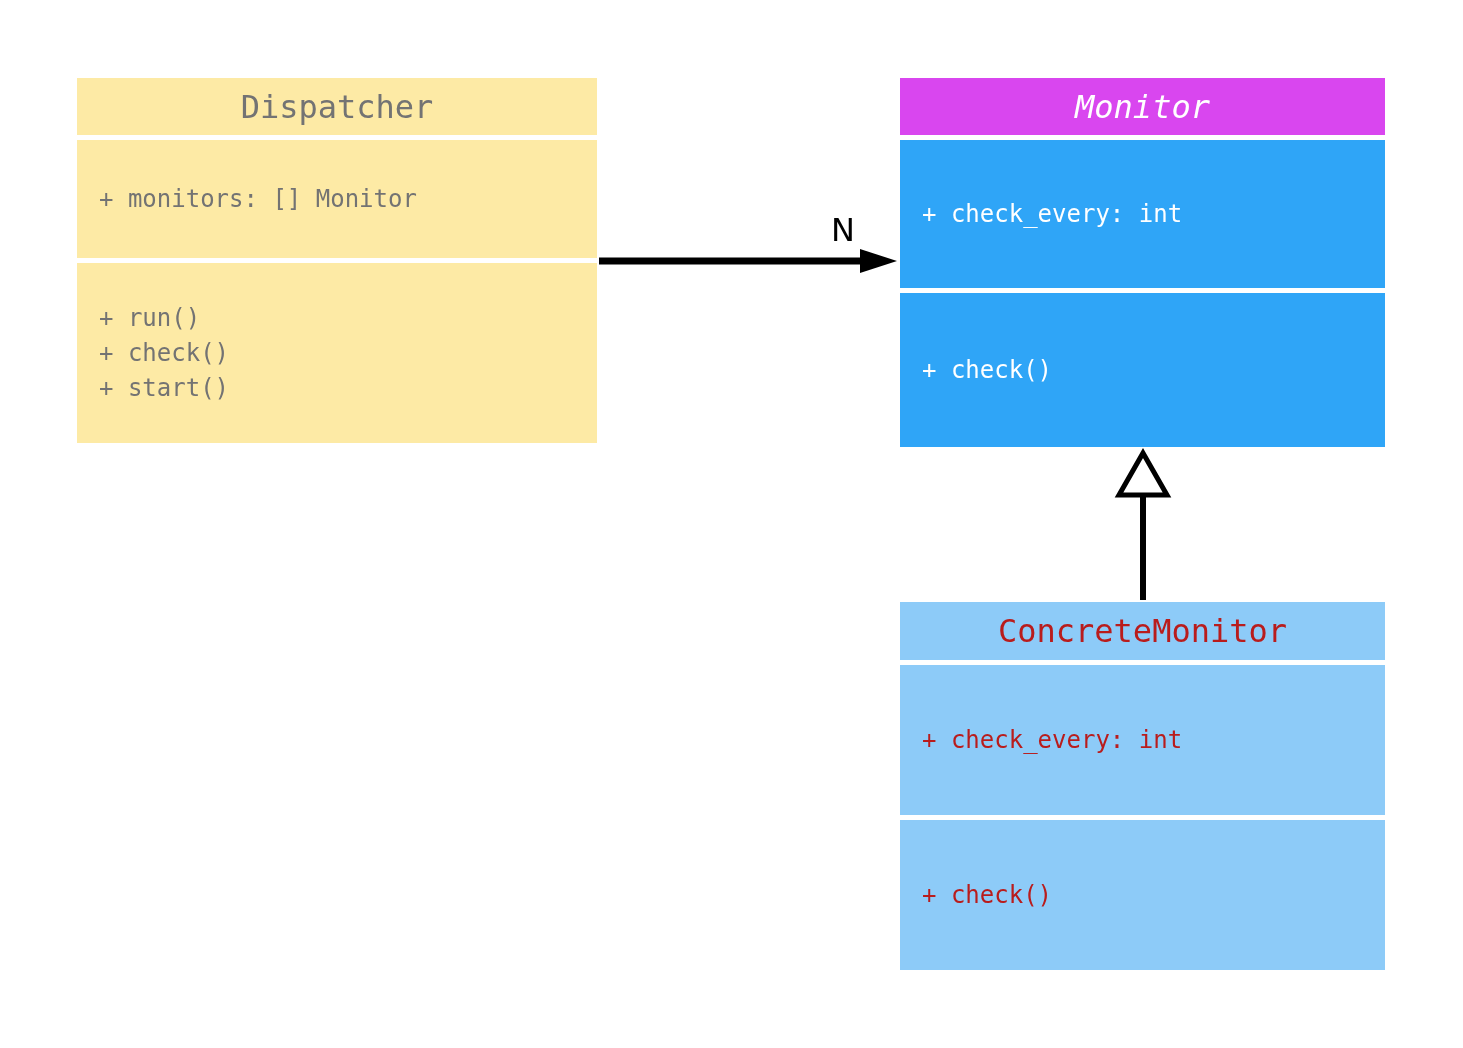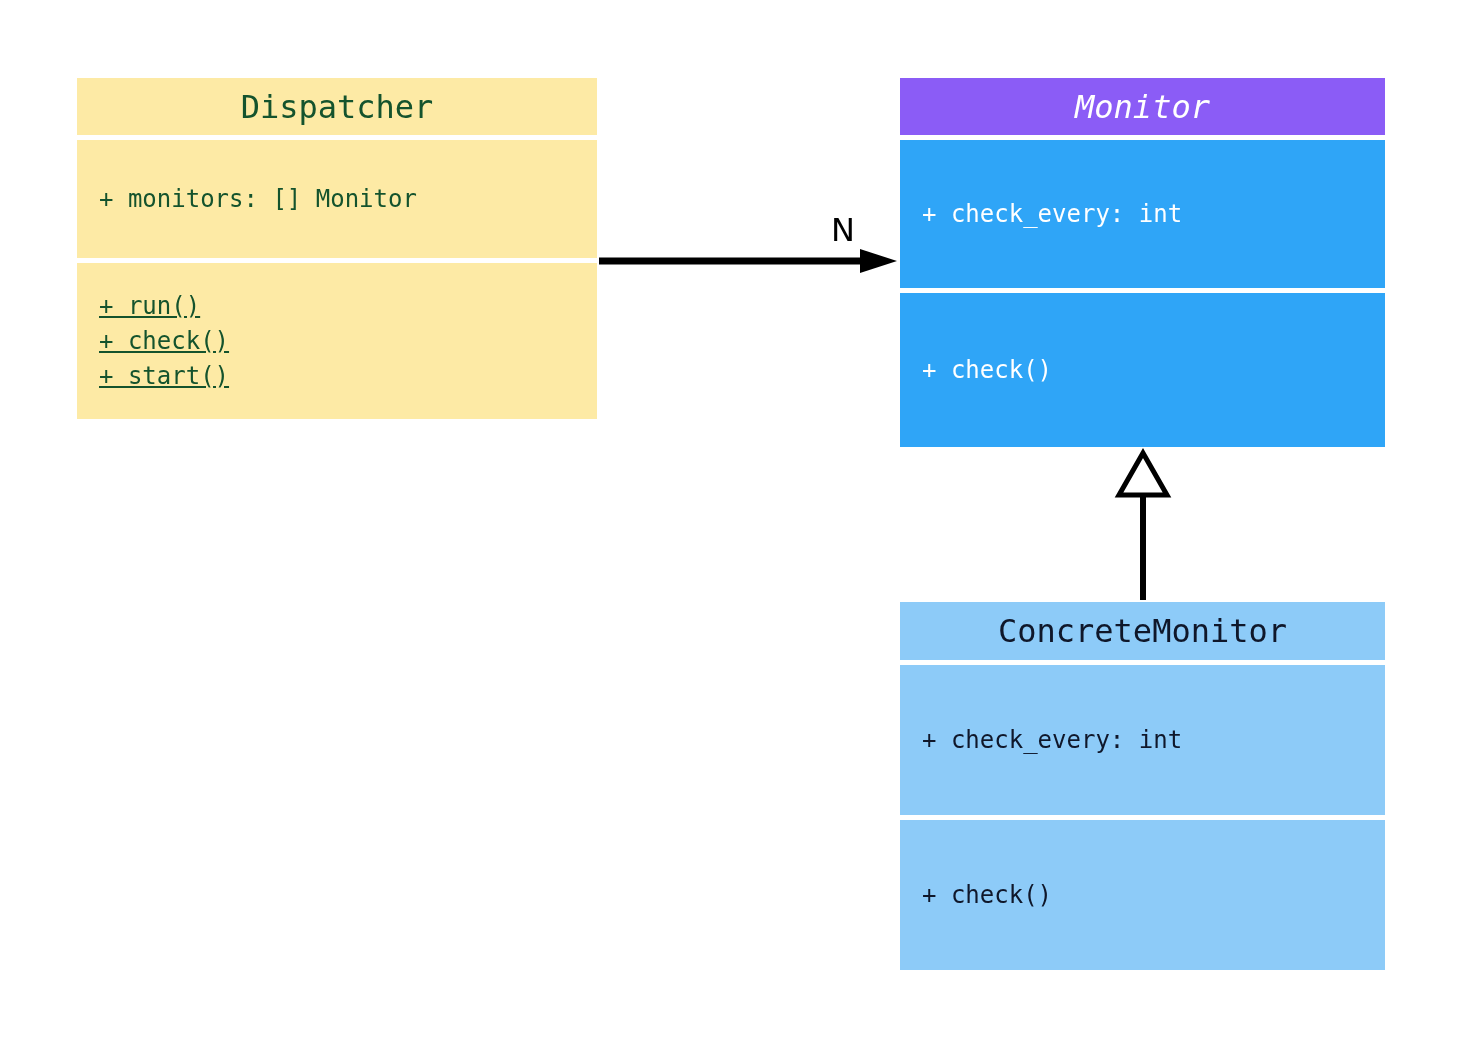--- a/index.html
+++ b/index.html
@@ -34,21 +34,21 @@
     padding-left:22px;
     font-size:24px;
     line-height:35px;
   }
   .member-line{white-space:pre;}
 
   
   #class-dispatcher{left:77px;top:78px;width:520px;}
   #class-dispatcher .sec-title{height:57px;}
   #class-dispatcher .sec-attrs{height:118px;}
-  #class-dispatcher .sec-methods{height:156px;text-decoration:underline;}
+  #class-dispatcher .sec-methods{height:180px;}
 
   
   #class-monitor{left:900px;top:78px;width:485px;}
   #class-monitor .sec-title{height:57px;}
   #class-monitor .sec-attrs{height:148px;}
   #class-monitor .sec-methods{height:154px;}
 
   
   #class-concrete-monitor{left:900px;top:602px;width:485px;}
   #class-concrete-monitor .sec-title{height:58px;}
@@ -62,47 +62,47 @@
   }
   #relationship-layer text{
     font-family:"DejaVu Sans","Liberation Sans",sans-serif;
     font-size:32px;
     fill:#000000;
   }
 </style>
 </head>
 <body>
 
-<div class="uml-class" id="class-dispatcher" style="color: #14532d;">
+<div class="uml-class" id="class-dispatcher" style="color: #737373;">
   <div class="sec sec-title" style="background: rgb(253, 234, 165);">
     <span>Dispatcher</span>
   </div>
   <div class="sec sec-body sec-attrs" style="background: rgb(253, 234, 165);">
     <div class="member-line">+ monitors: [] Monitor</div>
   </div>
   <div class="sec sec-body sec-methods" style="background: rgb(253, 234, 165);">
     <div class="member-line">+ run()</div>
     <div class="member-line">+ check()</div>
     <div class="member-line">+ start()</div>
   </div>
 </div>
 
 <div class="uml-class abstract" id="class-monitor" style="color: rgb(255, 255, 255);">
-  <div class="sec sec-title" style="background: #8b5cf6;">
+  <div class="sec sec-title" style="background: #d946ef;">
     <span>Monitor</span>
   </div>
   <div class="sec sec-body sec-attrs" style="background: rgb(47, 165, 247);">
     <div class="member-line">+ check_every: int</div>
   </div>
   <div class="sec sec-body sec-methods" style="background: rgb(47, 165, 247);">
     <div class="member-line">+ check()</div>
   </div>
 </div>
 
-<div class="uml-class" id="class-concrete-monitor" style="color: #0f172a;">
+<div class="uml-class" id="class-concrete-monitor" style="color: #b91c1c;">
   <div class="sec sec-title" style="background: rgb(141, 203, 248);">
     <span>ConcreteMonitor</span>
   </div>
   <div class="sec sec-body sec-attrs" style="background: rgb(141, 203, 248);">
     <div class="member-line">+ check_every: int</div>
   </div>
   <div class="sec sec-body sec-methods" style="background: rgb(141, 203, 248);">
     <div class="member-line">+ check()</div>
   </div>
 </div>

